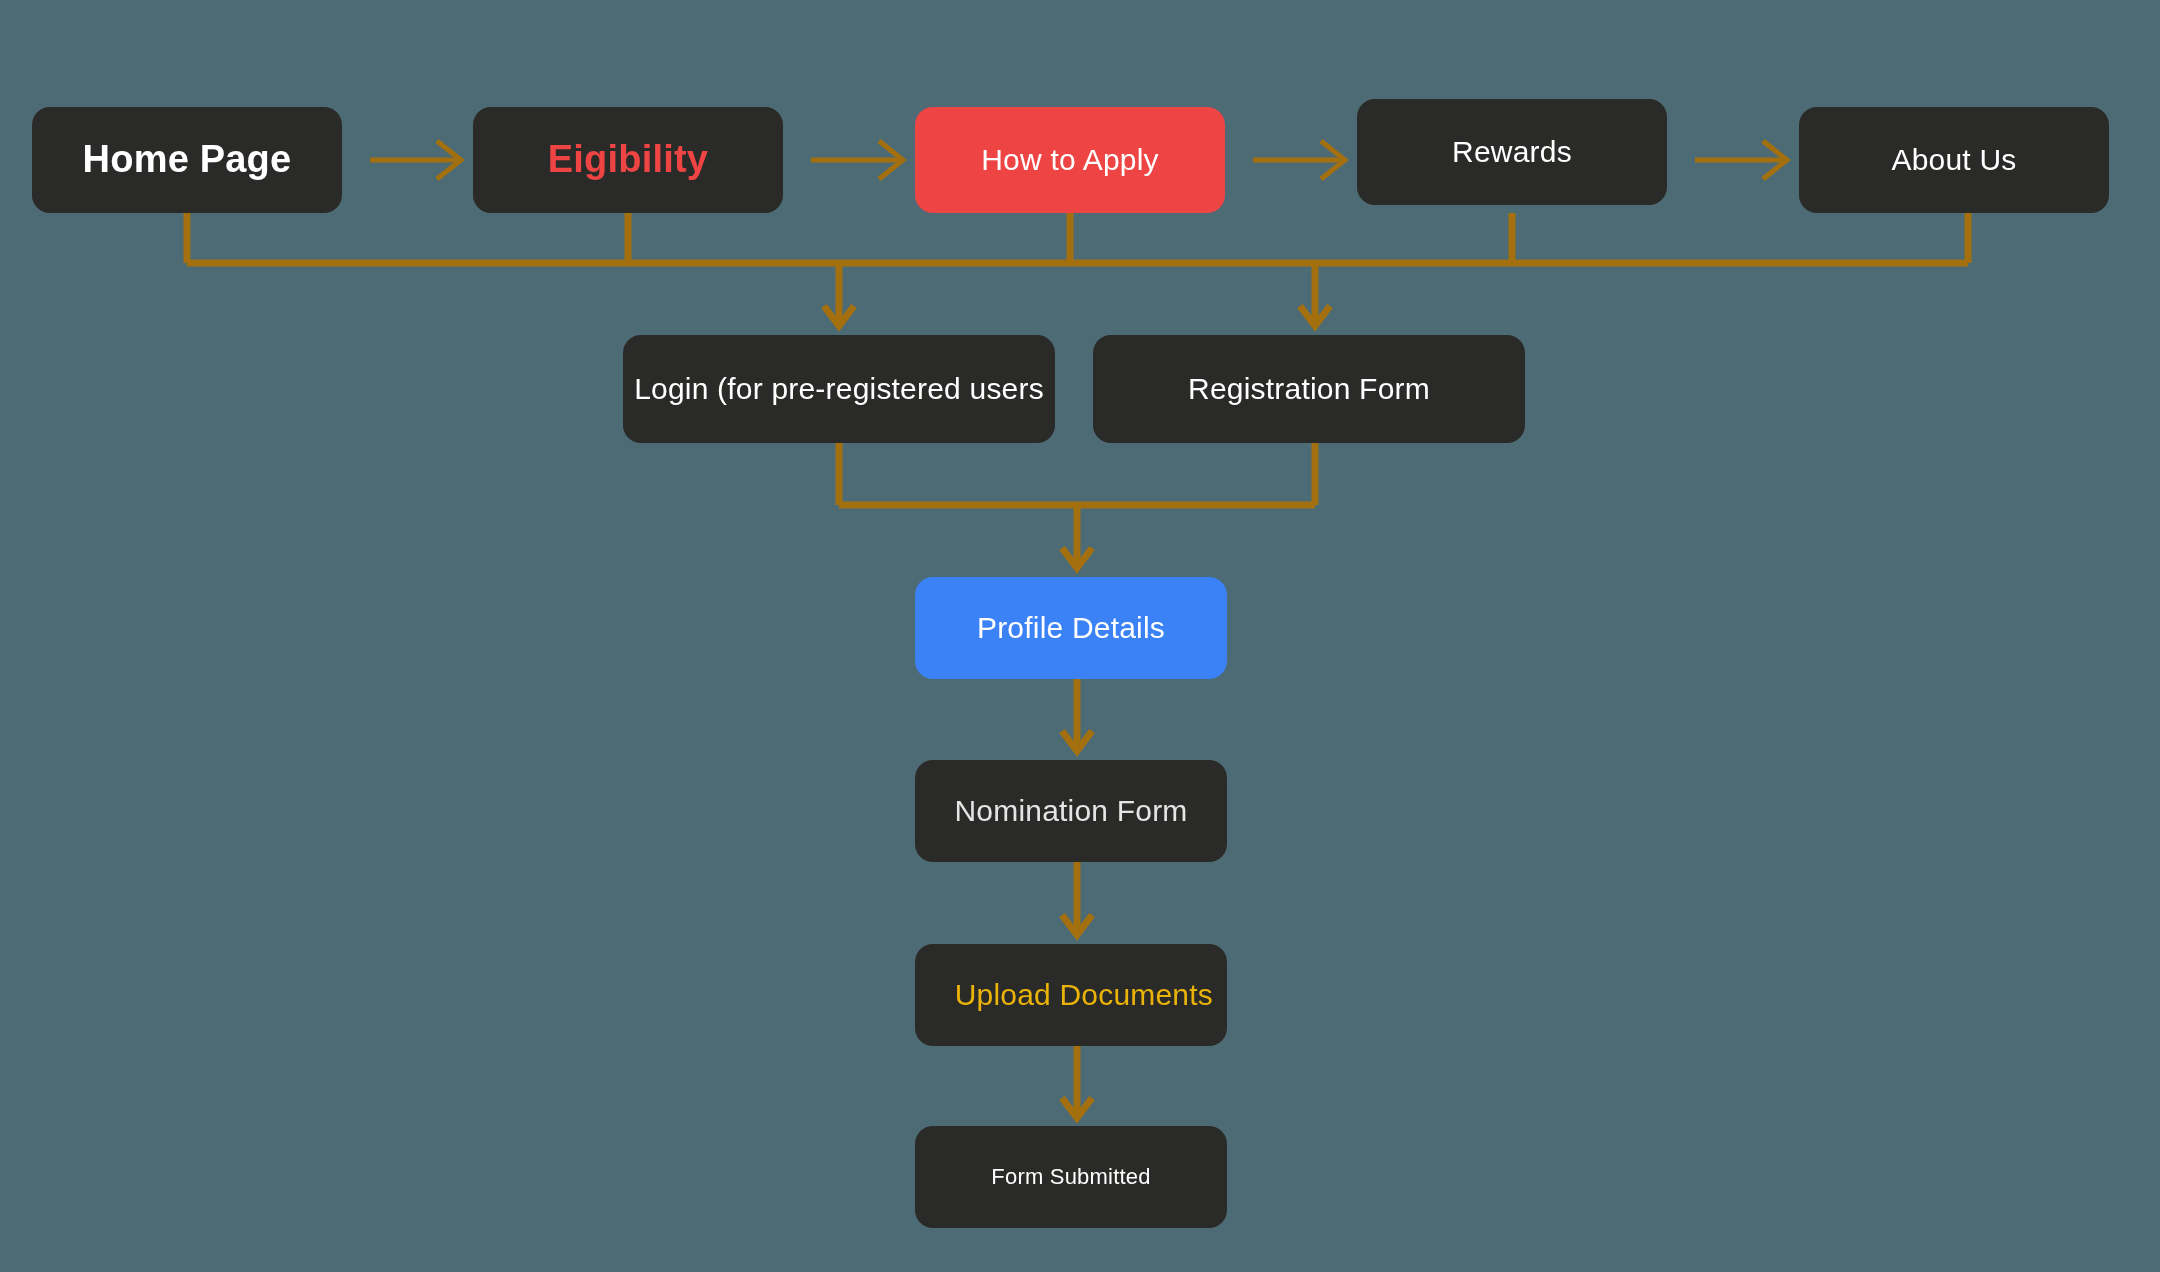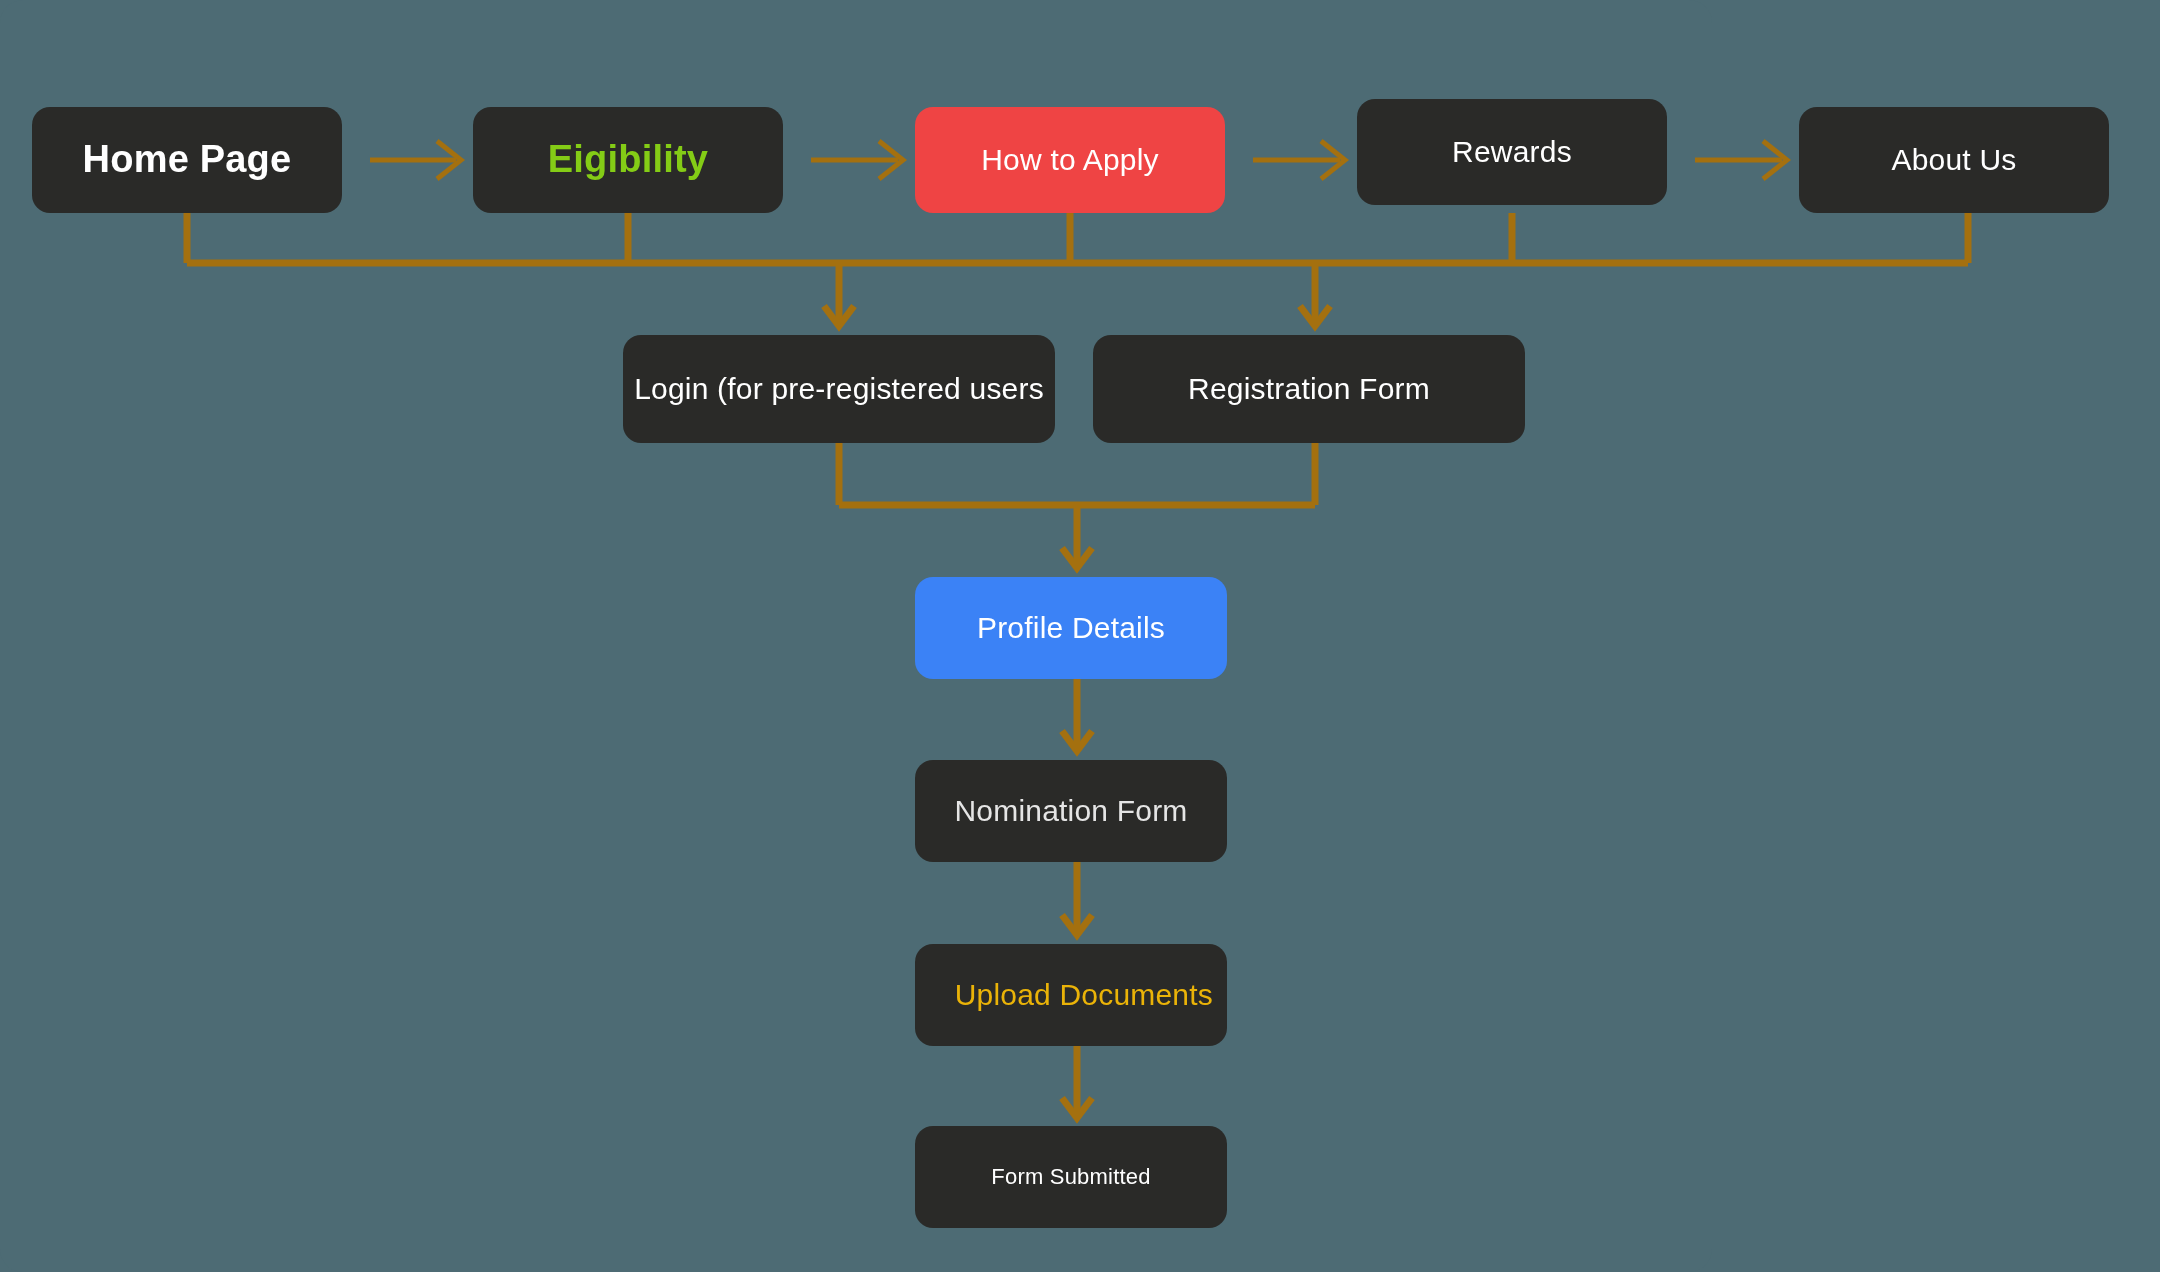--- a/index.html
+++ b/index.html
@@ -109,21 +109,21 @@
       <polyline points="1062,731 1077,751 1092,731"></polyline>
       <polyline points="1062,915 1077,935 1092,915"></polyline>
       <polyline points="1062,1098 1077,1118 1092,1098"></polyline>
     </g>
   </svg>
 
   <div class="node" style="left: 32px; top: 107px; width: 310px; height: 106px; font-size: 38px; background: rgb(42, 42, 40); color: rgb(255, 255, 255);">
     <span class="node-label w-bold">Home Page</span>
   </div>
 
-  <div class="node" style="left: 473px; top: 107px; width: 310px; height: 106px; font-size: 38px; background: rgb(42, 42, 40); color: #84cc16;">
+  <div class="node" style="left: 473px; top: 107px; width: 310px; height: 106px; font-size: 38px; background: rgb(42, 42, 40); color: #ef4444;">
     <span class="node-label w-bold">Eigibility</span>
   </div>
 
   <div class="node" style="left: 915px; top: 107px; width: 310px; height: 106px; font-size: 30px; background: #ef4444; color: rgb(255, 255, 255);">
     <span class="node-label w-reg">How to Apply</span>
   </div>
 
   <div class="node" style="left: 1357px; top: 99px; width: 310px; height: 106px; font-size: 30px; background: rgb(42, 42, 40); color: rgb(255, 255, 255);">
     <span class="node-label w-reg">Rewards</span>
   </div>

